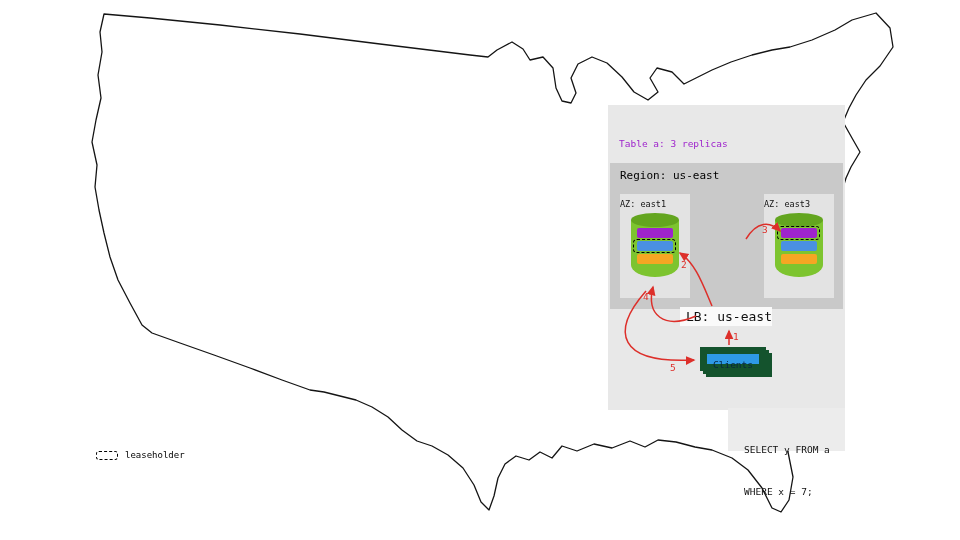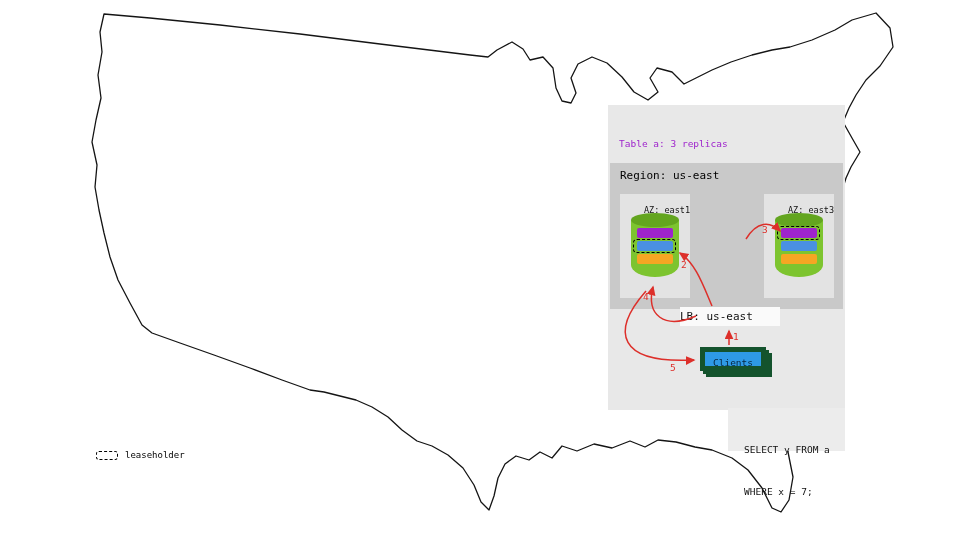--- a/index.html
+++ b/index.html
@@ -22,46 +22,46 @@
   .lg-i { color:#3c78d8; }
   .lg-b { color:#f09e1c; }
 
   
   .region { position:absolute; left:610px; top:163px; width:233px; height:146px;
             background:#c9c9c9; z-index:2; }
   .region-title { position:absolute; left:10px; top:6px; font-size:11px; color:#000; }
 
   .az { position:absolute; top:31px; width:70px; height:104px; background:#e3e3e3; }
   .az1 { left:10px; } .az2 { left:82px; } .az3 { left:154px; }
-  .az-label { text-align:right; font-size:8.5px; padding-top:11px; color:#111; }
+  .az-label { text-align:left; font-size:8.5px; padding-top:5px; color:#111; }
 
   
   .cyl { position:absolute; left:11px; top:19px; width:48px; height:64px; }
   .cyl-body { position:absolute; left:0; top:7px; width:48px; height:57px;
               background:#7dc42f; border-radius:0 0 50% 50% / 0 0 12px 12px; }
   .cyl-top  { position:absolute; left:0; top:0; width:48px; height:14px;
               border-radius:50%; background:#63a51f; }
   .band { position:absolute; left:6px; width:36px; height:10px; border-radius:2px; z-index:2; }
   .band-a { top:15px; background:#9e24cc; }
   .band-i { top:28px; background:#4a90e2; }
   .band-b { top:41px; background:#f5a623; }
   .lease { position:absolute; left:2px; width:43px; height:14px; box-sizing:border-box;
            border:1.6px dashed #000; border-radius:4px; z-index:3; }
   .lease-mid    { top:26px; }            
   .lease-bot    { top:44px; left:0px; }  
   .lease-topb   { top:13px; }            
 
   
-  .lb { position:absolute; left:680px; top:307px; width:100px; height:19px;
-        background:#fafafa; z-index:3; font-size:11px; text-align:left; line-height:19px; }
+  .lb { position:absolute; left:680px; top:307px; width:92px; height:19px;
+        background:#fafafa; z-index:3; font-size:13px; text-align:right; line-height:19px; }
 
   
   .clients { position:absolute; left:700px; top:347px; width:66px; height:32px; z-index:3; }
   .cl-layer { position:absolute; width:66px; height:24px; box-sizing:border-box;
-              border:5px solid #14532d; }
+              border:7px solid #14532d; }
   .cl-3 { left:6px; top:6px; background:#0d5fae; z-index:1; }
   .cl-2 { left:3px; top:3px; background:#1877c9; z-index:2; }
   .cl-1 { left:0;  top:0;   background:#2e9ae6; z-index:3;
           font-size:9.5px; text-align:center; line-height:22px; color:#07263f; }
 
   
   .sqlbox { position:absolute; left:728px; top:408px; width:117px; height:43px;
             background:#ececec; z-index:1; font-size:9.5px; line-height:14px;
             padding:7px 0 0 16px; box-sizing:border-box; white-space:pre; }
 

